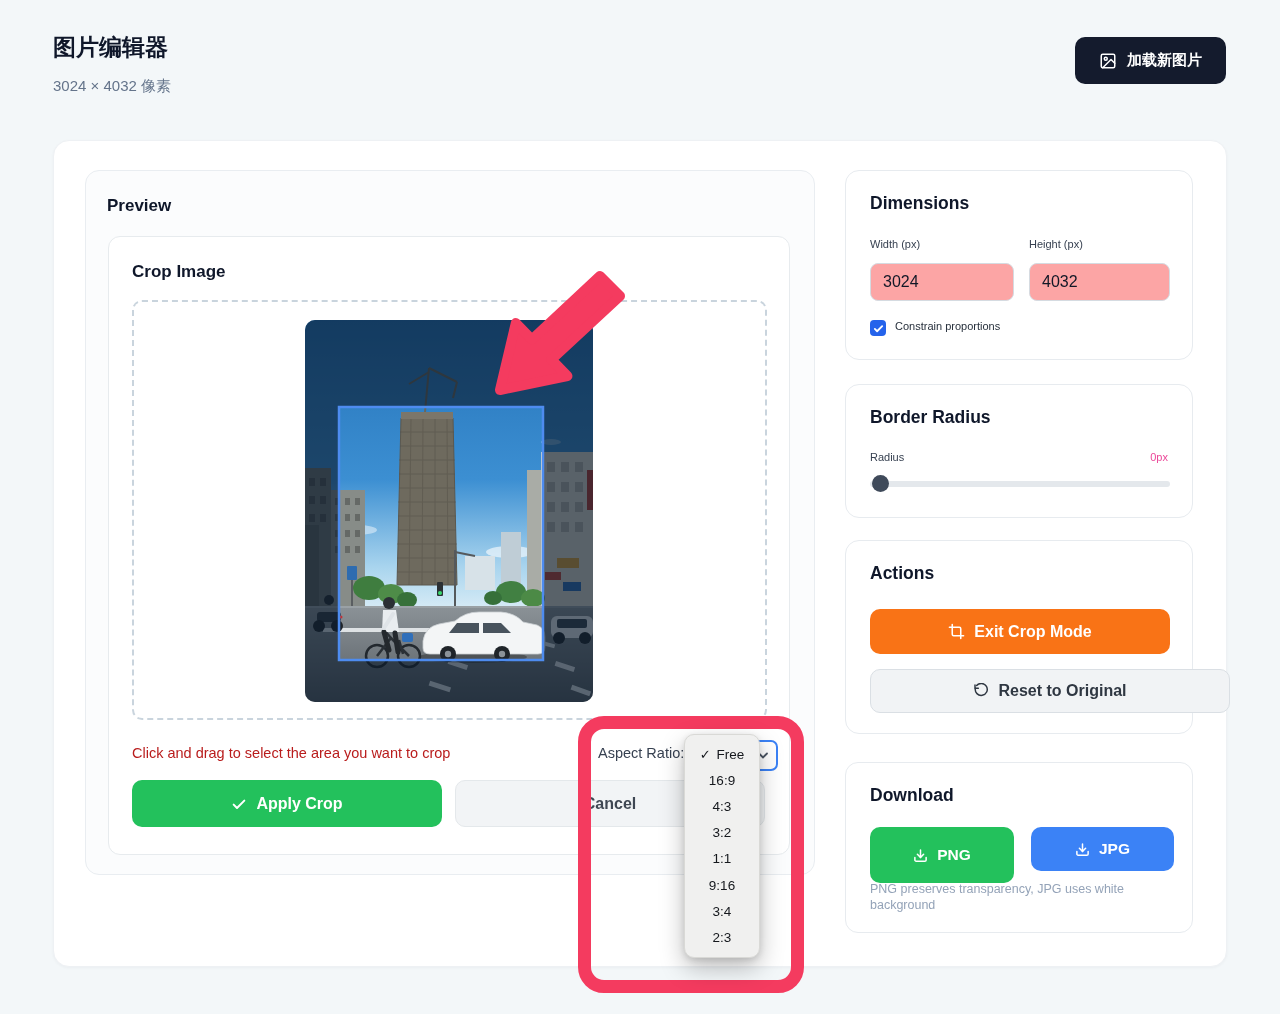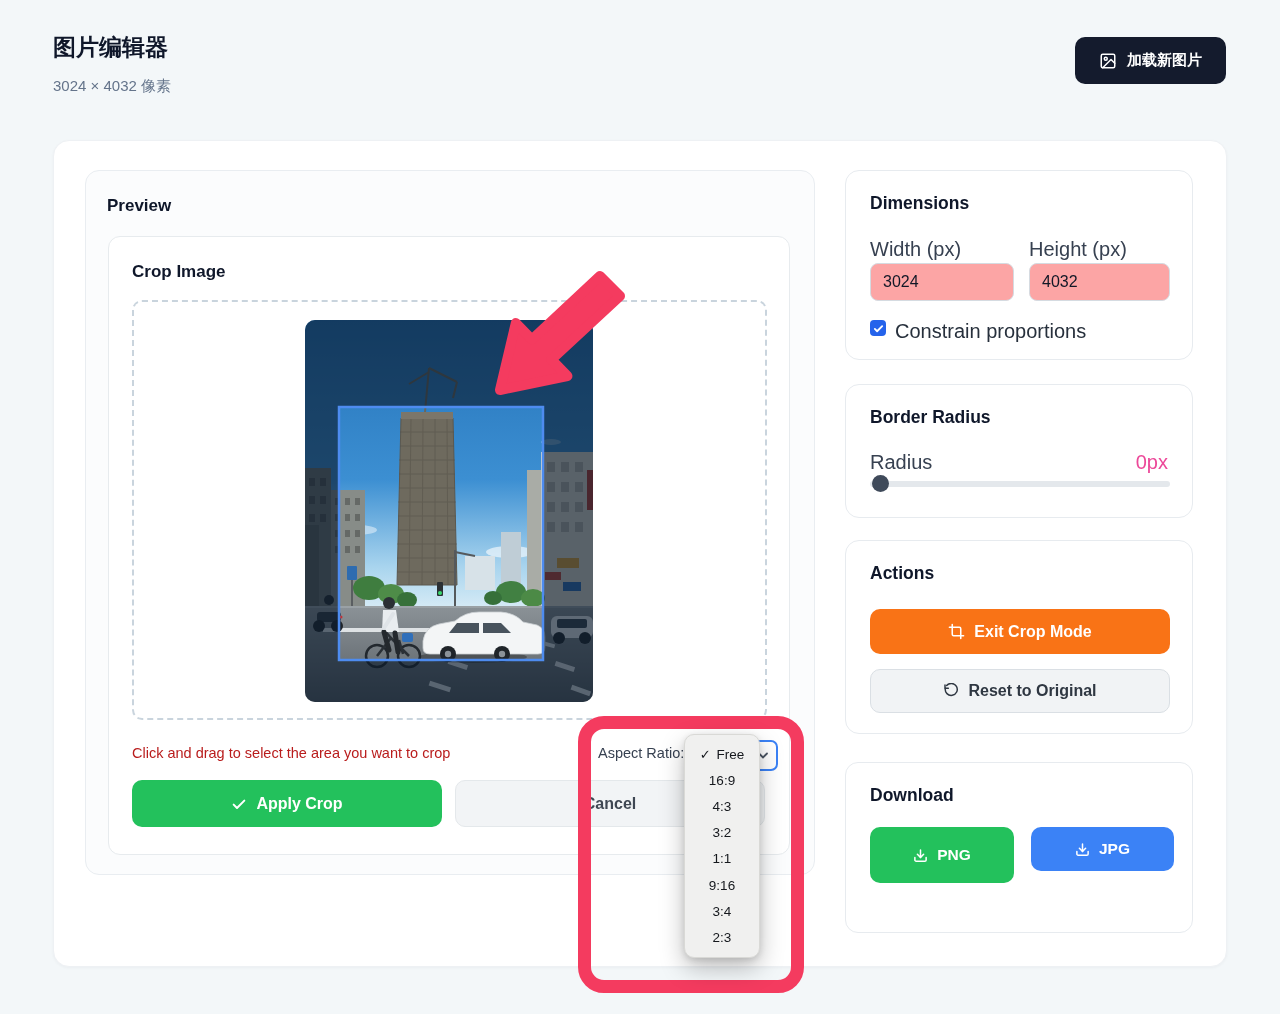--- a/index.html
+++ b/index.html
@@ -58,34 +58,34 @@
     display:flex; align-items:center; justify-content:center; gap:9px; border:none;
     border-radius:10px; cursor:pointer; font-weight:700;
     font-family:"Liberation Sans","DejaVu Sans",sans-serif;
   }
   .apply-btn { left:132px; top:780px; width:310px; height:47px; background:#23c15c; color:#fff; font-size:16px; }
   .cancel-btn { left:455px; top:780px; width:310px; height:47px; background:#f2f4f6; border:1px solid #e4e8eb; color:#3f4753; font-size:16px; font-weight:600; }
 
   
   .side-card { left:845px; width:348px; background:#fff; border:1px solid #e7ebef; border-radius:14px; }
   .side-card .card-h { position:absolute; left:24px; top:22px; font-size:17.5px; font-weight:700; color:#0f172a; }
-  .field-label { font-size:20px; color:#374151; }
+  .field-label { font-size:11px; color:#374151; }
   .dim-input {
     position:absolute; height:38px; border:1px solid #d5dbe1; border-radius:8px;
     font-size:16px; color:#111827; padding:0 12px; background:#fca5a5; width:144px;
     font-family:"Liberation Sans","DejaVu Sans",sans-serif;
   }
   .checkbox {
     position:absolute; width:16px; height:16px; background:#2563eb; border-radius:4px;
     display:flex; align-items:center; justify-content:center; cursor:pointer;
   }
   .slider-track { position:absolute; left:24px; top:96px; width:300px; height:6px; background:#e4e8ec; border-radius:3px; cursor:pointer; }
   .slider-thumb { position:absolute; left:2px; top:-6px; width:17px; height:17px; background:#3f4a5a; border-radius:50%; cursor:grab; }
   .exit-btn { left:24px; top:68px; width:300px; height:45px; background:#f97316; color:#fff; font-size:16px; }
-  .reset-btn { left:24px; top:128px; width:300px; height:44px; background:#f1f3f5; border:1px solid #dadfe4; color:#2f3742; font-size:16px; font-weight:700; }
+  .reset-btn { left:24px; top:128px; width:360px; height:44px; background:#f1f3f5; border:1px solid #dadfe4; color:#2f3742; font-size:16px; font-weight:700; }
   .png-btn { left:24px; top:64px; width:144px; height:56px; background:#23c15c; color:#fff; font-size:15.5px; }
   .jpg-btn { left:185px; top:64px; width:143px; height:44px; background:#3b82f6; color:#ffffff; font-size:15.5px; }
   .dl-note { position:absolute; left:24px; top:118px; width:300px; font-size:12.5px; line-height:16px; color:#94a3b8; }
 
   
   .arrow-svg { left:0; top:0; width:1280px; height:1014px; pointer-events:none; z-index:40; }
   .pink-box {
     left:578px; top:716px; width:226px; height:277px;
     border:13px solid #f43b5f; border-radius:26px; pointer-events:none; z-index:35;
   }
@@ -371,20 +371,21 @@
   <button class="abs btn jpg-btn">
     <span style="display:flex">
       <svg width="15" height="15" viewBox="0 0 24 24" fill="none" stroke="#fff" stroke-width="2.4" stroke-linecap="round" stroke-linejoin="round">
           <path d="M21 15v4a2 2 0 0 1-2 2H5a2 2 0 0 1-2-2v-4"></path>
           <path d="M7 10l5 5 5-5"></path>
           <path d="M12 15V3"></path>
         </svg>
     </span>
     <span>JPG</span>
   </button>
+  <div class="dl-note">PNG preserves transparency, JPG uses white background</div>
 </div>
 
 <div class="abs pink-box"></div>
 
 <svg class="abs arrow-svg" viewBox="0 0 1280 1014">
   <polygon points="600,276 531.8,339.6 515.8,323.1 500,390 567.4,376.1 551.4,359.6 620,296" fill="#f43b5f" stroke="#f43b5f" stroke-width="10" stroke-linejoin="round"></polygon>
 </svg>
 
 <ul class="abs dropdown">
   <li>

